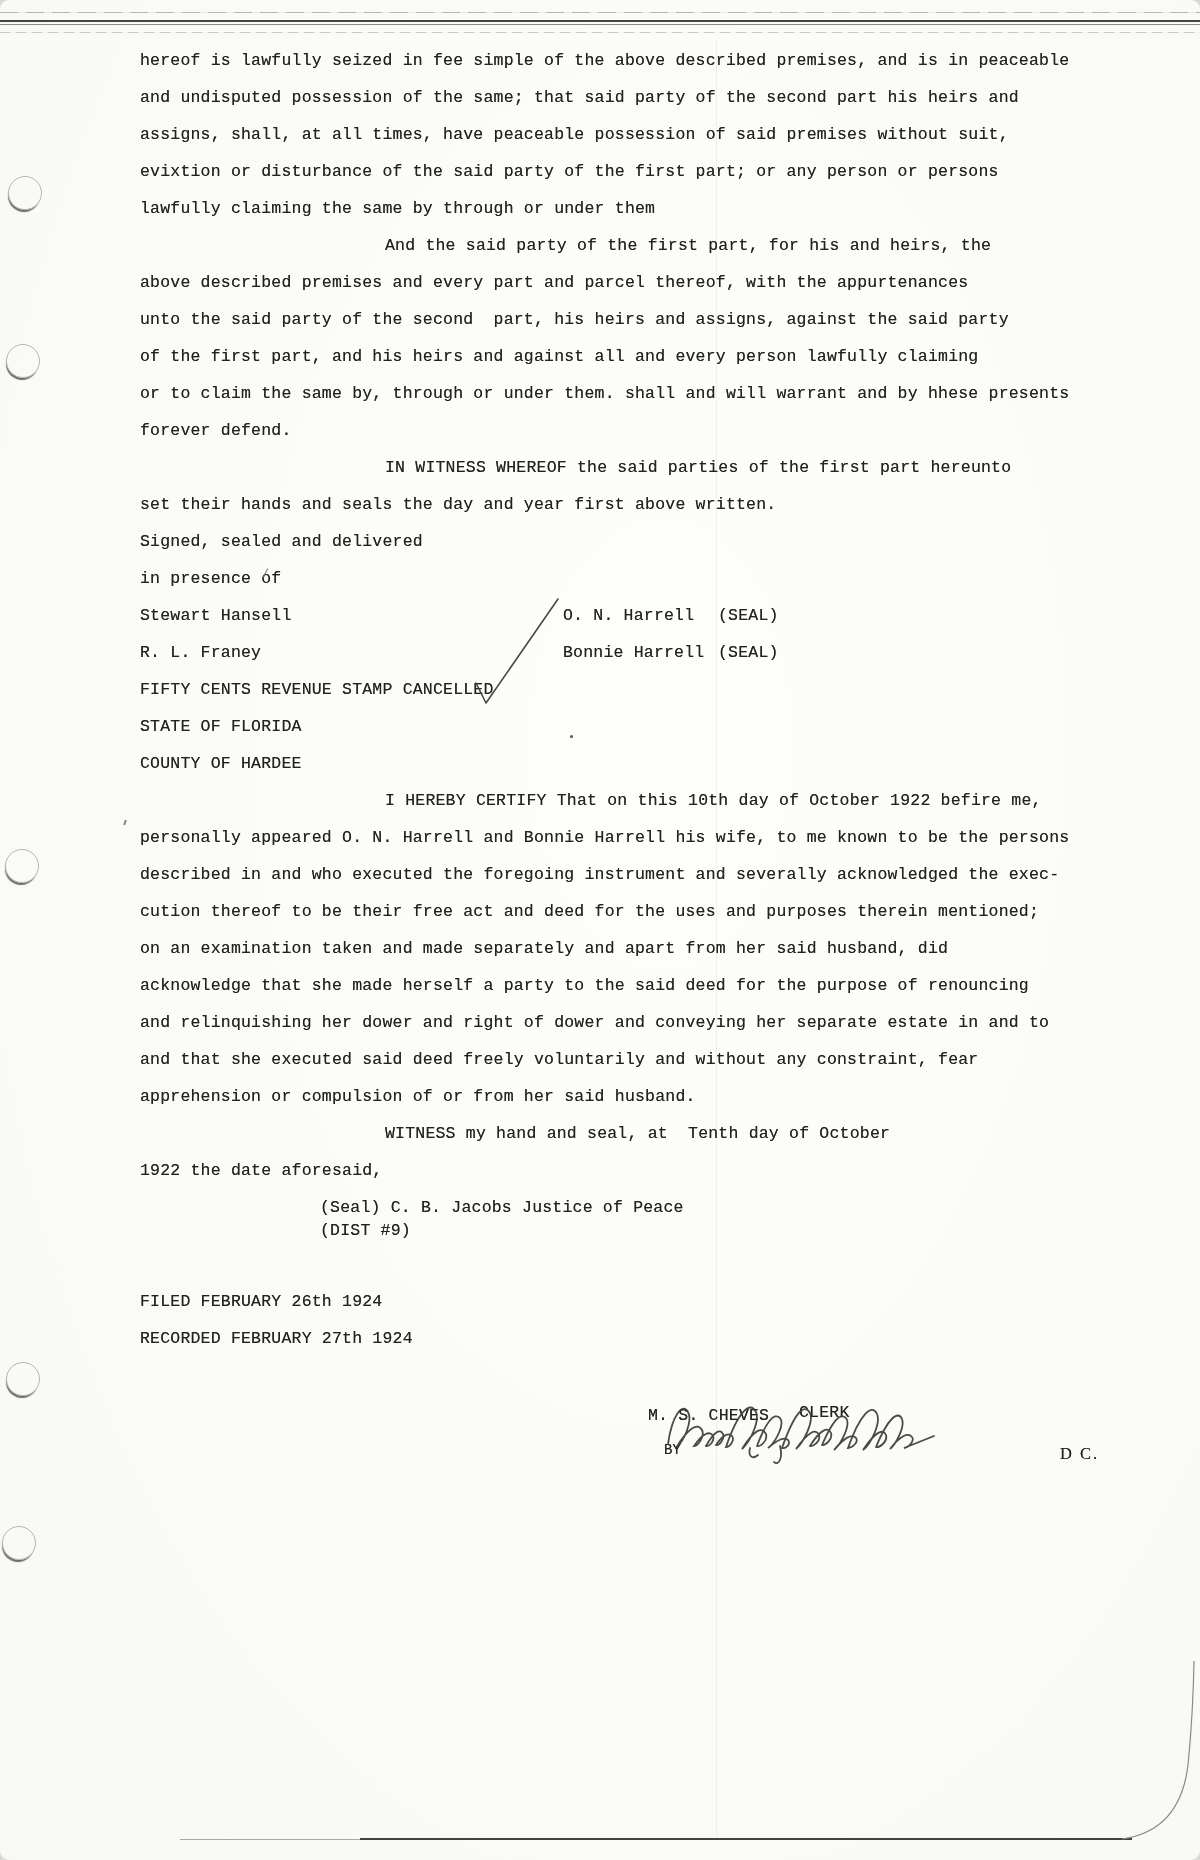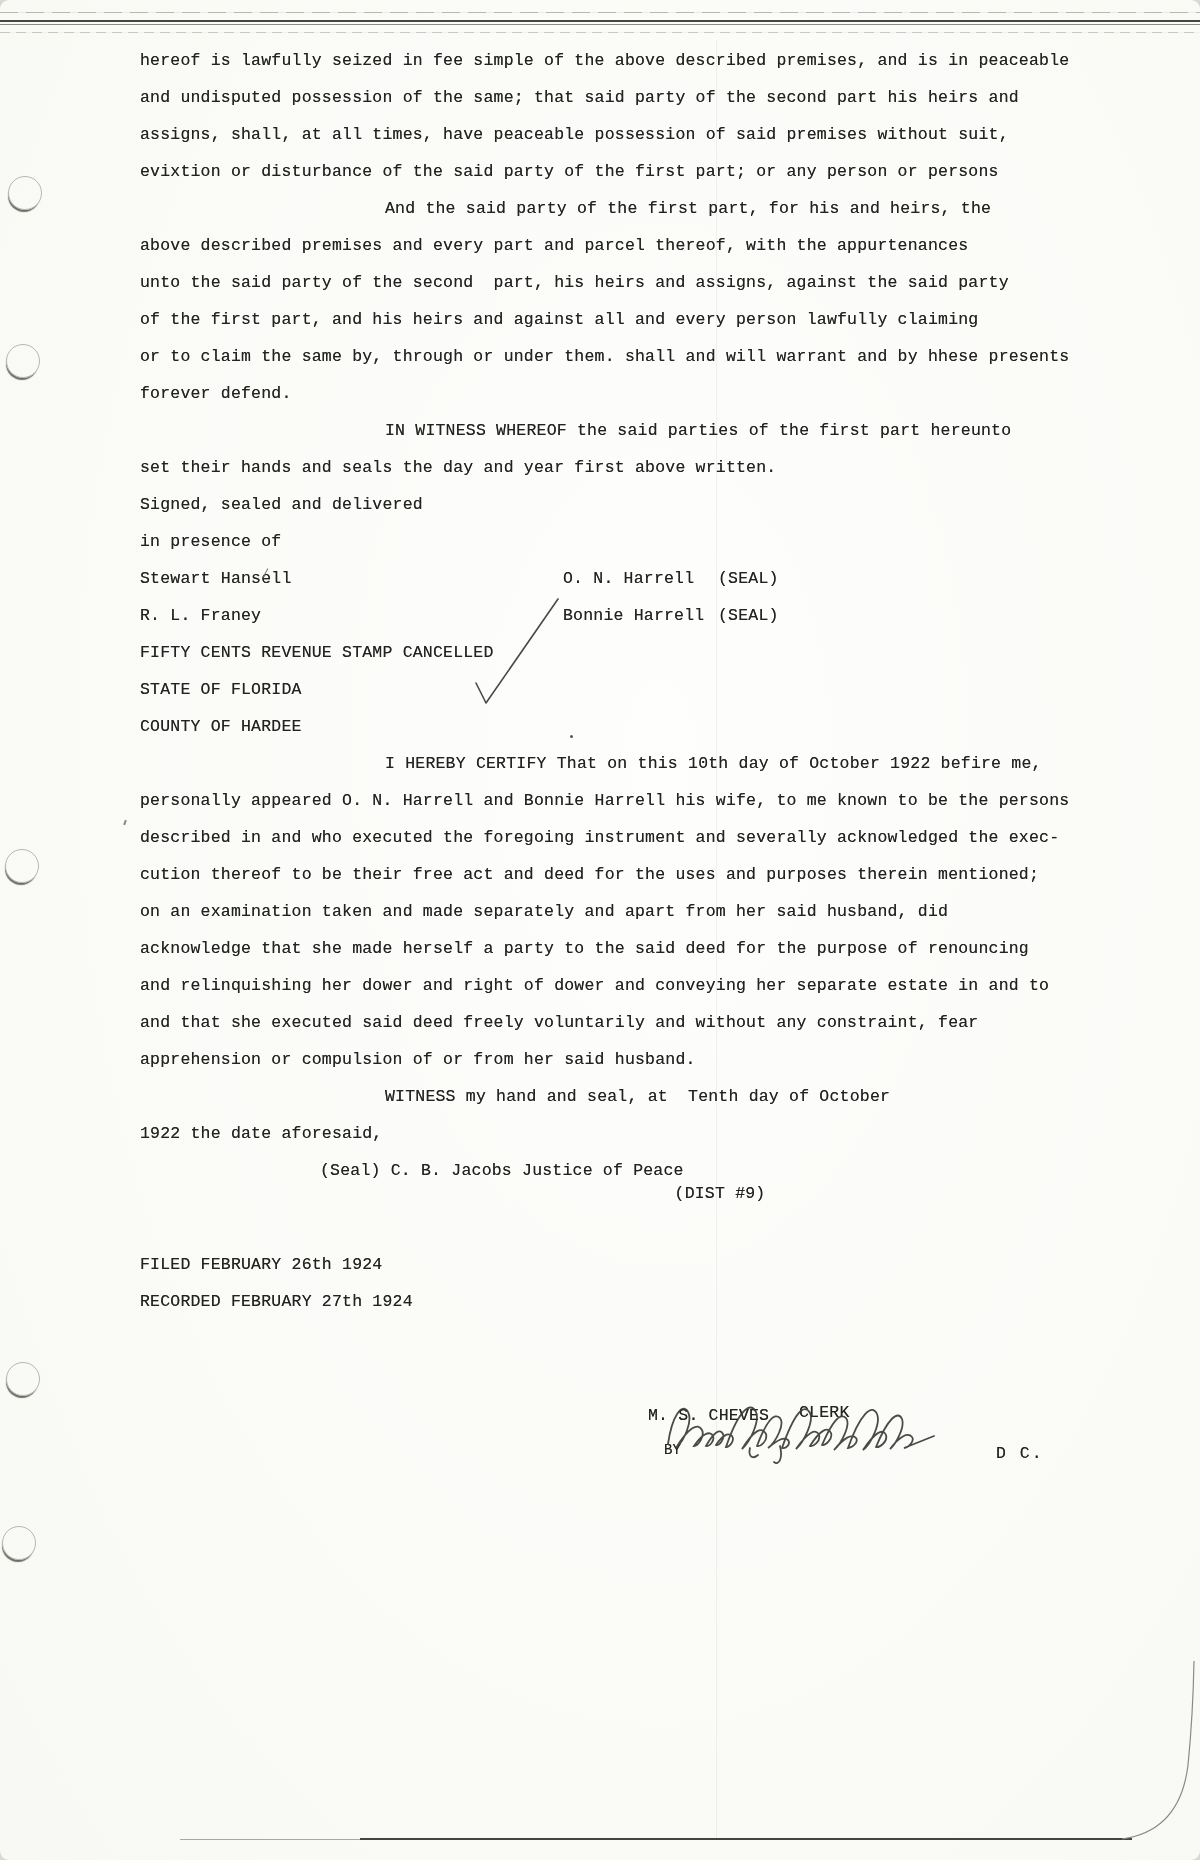--- a/index.html
+++ b/index.html
@@ -36,31 +36,31 @@
   .h5{left:2px;top:1526px;}
   
   .doc-body{
     position:absolute;left:140px;top:48px;width:980px;
     font-size:16.5px;letter-spacing:.2px;
     text-shadow:0 0 .4px rgba(20,20,18,.6);
   }
   .line{position:relative;height:37px;line-height:25px;white-space:pre;}
   .ind1{padding-left:245px;}
   .ind2{padding-left:180px;}
-  .tight{margin-top:-14px;text-align:center;}
+  .tight{margin-top:-14px;}
   .gap{margin-top:34px;font-family:Liberation Mono, monospace;}
   .col-name{position:absolute;left:423px;}
   .col-seal{position:absolute;left:578px;}
   
   .check{position:absolute;left:470px;top:595px;}
   
   .clerk-name{position:absolute;left:648px;top:1406px;font-size:16.5px;letter-spacing:.2px;text-shadow:0 0 .4px rgba(20,20,18,.6);}
   .clerk-title{position:absolute;left:780px;top:1403px;font-size:16.5px;letter-spacing:.2px;text-shadow:0 0 .4px rgba(20,20,18,.6);margin-left:19px;}
   .by-label{position:absolute;left:664px;top:1442px;font-size:14px;text-shadow:0 0 .4px rgba(20,20,18,.6);}
-  .dc{position:absolute;left:996px;top:1444px;font-size:16.5px;letter-spacing:2px;text-shadow:0 0 .4px rgba(20,20,18,.6);}
+  .dc{position:absolute;left:1060px;top:1444px;font-size:16.5px;letter-spacing:2px;text-shadow:0 0 .4px rgba(20,20,18,.6);font-family:Liberation Serif, serif;}
   .signature{position:absolute;left:662px;top:1386px;}
   
   .bottom-line{position:absolute;left:360px;top:1838px;width:772px;height:2px;background:#43433f;}
   .bottom-line-faint{position:absolute;left:180px;top:1839px;width:185px;height:1px;background:#a8a8a0;}
   .corner{position:absolute;left:1120px;top:1655px;}
   
   .speck{position:absolute;background:#55554f;}
   .sp1{left:570px;top:735px;width:3px;height:3px;border-radius:50%;}
   .sp2{left:265px;top:568px;width:1px;height:10px;transform:rotate(28deg);background:#77776f;}
   .sp3{left:124px;top:820px;width:2px;height:5px;transform:rotate(20deg);background:#88887f;}
@@ -81,20 +81,21 @@
   <div class="hole h2"></div>
   <div class="hole h3"></div>
   <div class="hole h4"></div>
   <div class="hole h5"></div>
 
   <div class="doc-body" id="doc-body">
       <div class="line">hereof is lawfully seized in fee simple of the above described premises, and is in peaceable</div>
       <div class="line">and undisputed possession of the same; that said party of the second part his heirs and</div>
       <div class="line">assigns, shall, at all times, have peaceable possession of said premises without suit,</div>
       <div class="line">evixtion or disturbance of the said party of the first part; or any person or persons</div>
+      <div class="line">lawfully claiming the same by through or under them</div>
       <div class="line ind1">And the said party of the first part, for his and heirs, the</div>
       <div class="line">above described premises and every part and parcel thereof, with the appurtenances</div>
       <div class="line">unto the said party of the second  part, his heirs and assigns, against the said party</div>
       <div class="line">of the first part, and his heirs and against all and every person lawfully claiming</div>
       <div class="line">or to claim the same by, through or under them. shall and will warrant and by hhese presents</div>
       <div class="line">forever defend.</div>
       <div class="line ind1">IN WITNESS WHEREOF the said parties of the first part hereunto</div>
       <div class="line">set their hands and seals the day and year first above written.</div>
       <div class="line">Signed, sealed and delivered</div>
       <div class="line">in presence of</div>

